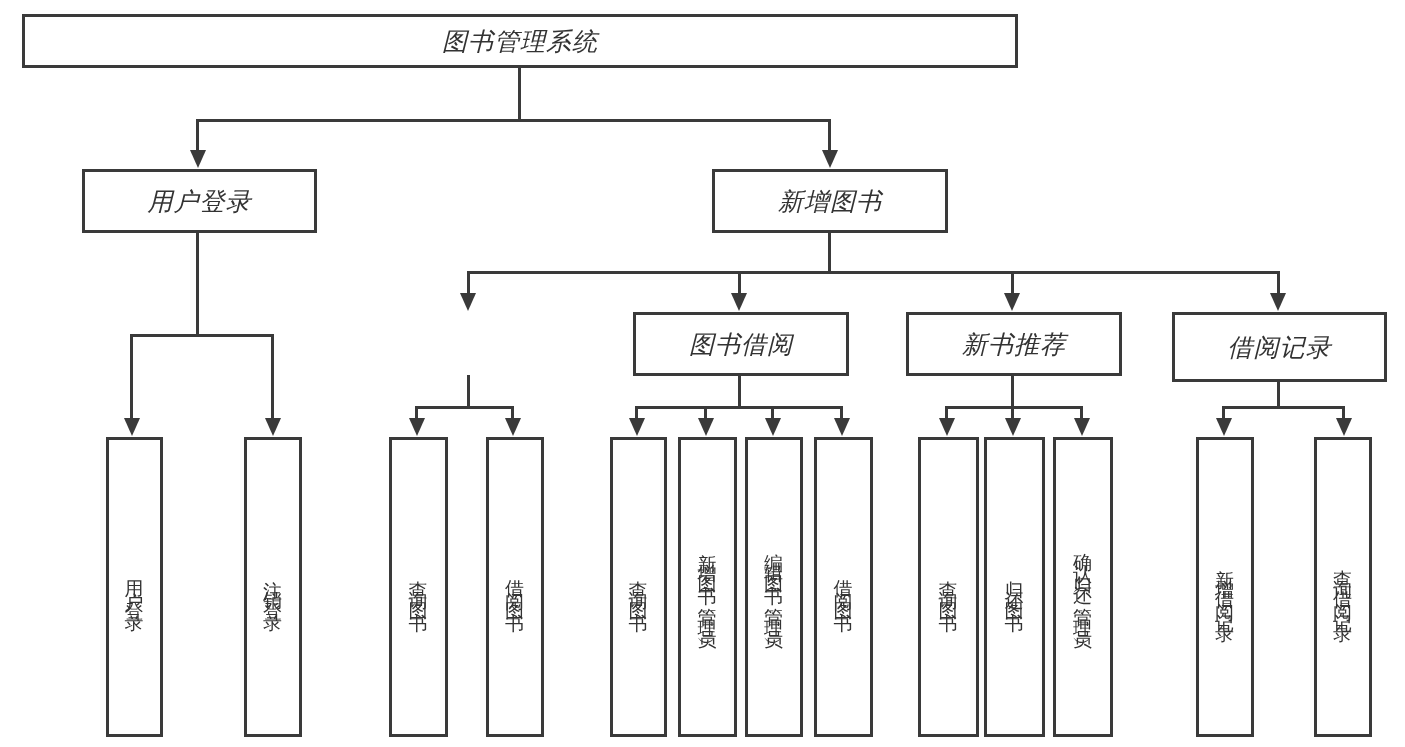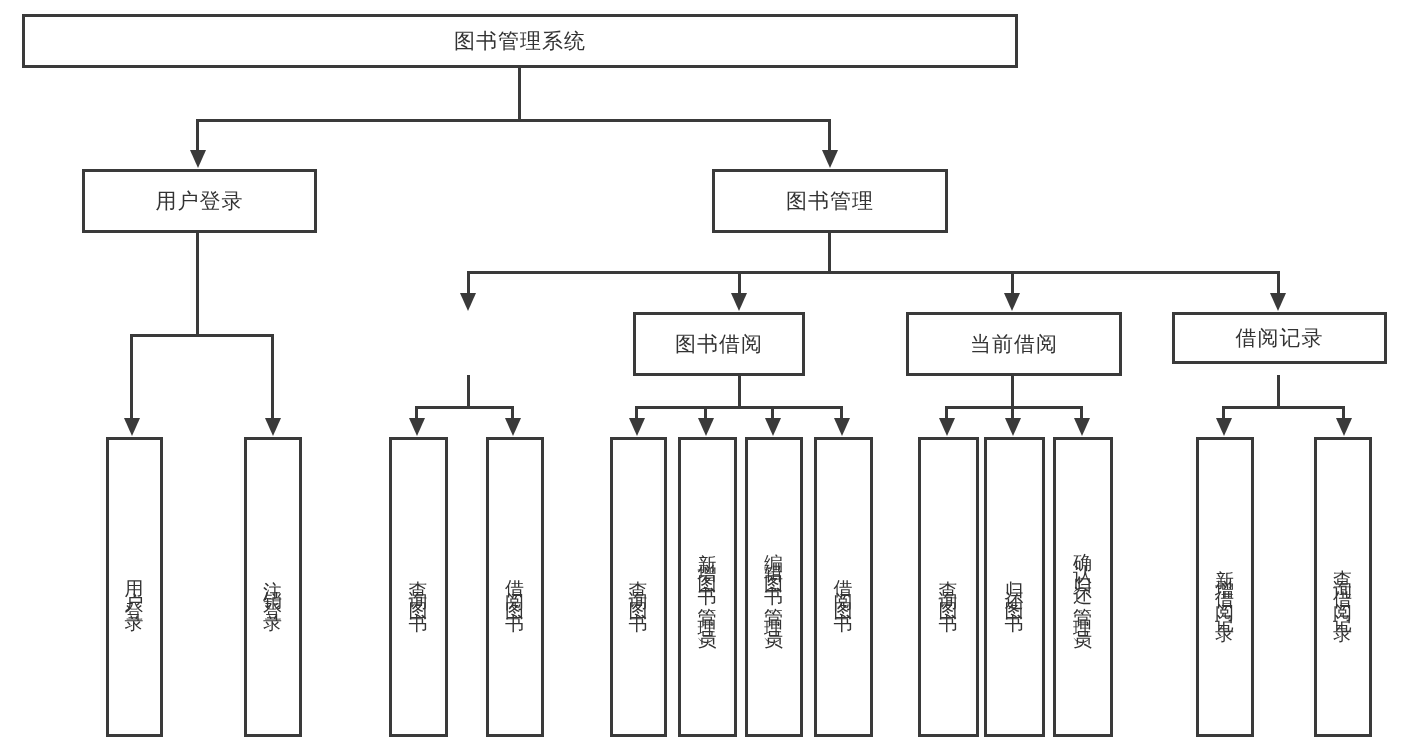--- a/index.html
+++ b/index.html
@@ -21,21 +21,21 @@
   .box {
     position: absolute;
     box-sizing: border-box;
     background: #ffffff;
     border: 3px solid #3a3a3a;
     display: flex;
     align-items: center;
     justify-content: center;
   }
   .box .lbl { color: #333333; }
-  .h .lbl { font-size: 21px; letter-spacing: 1px; white-space: nowrap; }
+  .h .lbl { font-size: 25px; letter-spacing: 1px; white-space: nowrap; font-style: italic; }
   .v .lbl {
     writing-mode: vertical-rl;
     text-orientation: mixed;
     font-size: 19px;
     line-height: 1;
     letter-spacing: 11px;
     white-space: nowrap;
   }
   .watermark {
     position: absolute;
@@ -109,30 +109,30 @@
   <div class="ar" style="left:1336px;top:418px"></div>
 
   <div class="box h" style="left:22px;top:14px;width:996px;height:54px">
     <span class="lbl">图书管理系统</span>
   </div>
 
   <div class="box h" style="left:82px;top:169px;width:235px;height:64px">
     <span class="lbl">用户登录</span>
   </div>
   <div class="box h" style="left:712px;top:169px;width:236px;height:64px">
-    <span class="lbl">图书管理</span>
+    <span class="lbl">新增图书</span>
   </div>
 
-  <div class="box h" style="left:633px;top:312px;width:172px;height:64px">
+  <div class="box h" style="left:633px;top:312px;width:216px;height:64px">
     <span class="lbl">图书借阅</span>
   </div>
   <div class="box h" style="left:906px;top:312px;width:216px;height:64px">
-    <span class="lbl">当前借阅</span>
+    <span class="lbl">新书推荐</span>
   </div>
-  <div class="box h" style="left:1172px;top:312px;width:215px;height:52px">
+  <div class="box h" style="left:1172px;top:312px;width:215px;height:70px">
     <span class="lbl">借阅记录</span>
   </div>
 
   <div class="box v" style="left:106px;top:437px;width:57px;height:300px">
     <span class="lbl">用户登录</span>
   </div>
   <div class="box v" style="left:244px;top:437px;width:58px;height:300px">
     <span class="lbl">注销登录</span>
   </div>
   <div class="box v" style="left:389px;top:437px;width:59px;height:300px">

